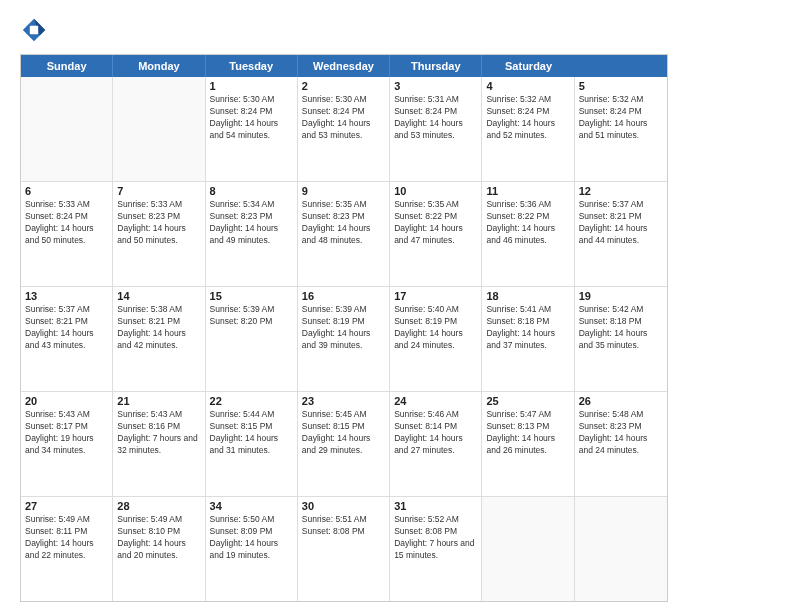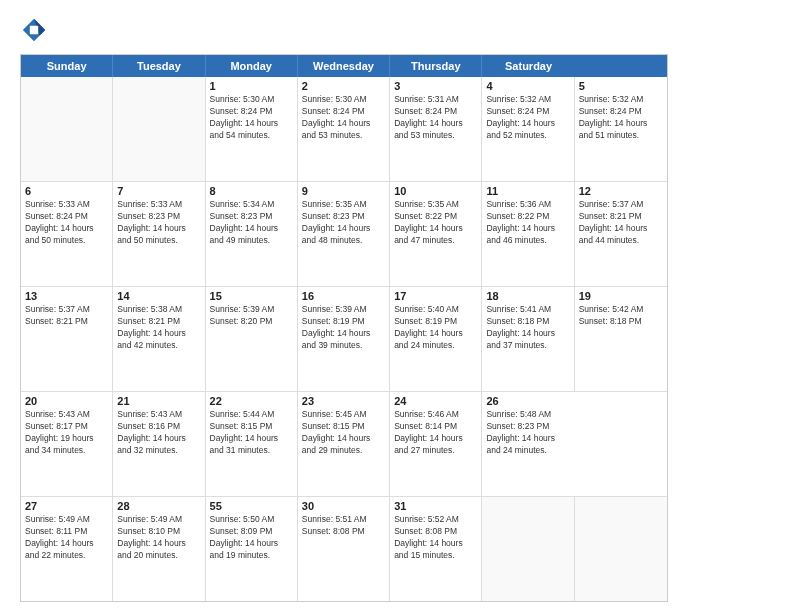--- a/index.html
+++ b/index.html
@@ -143,22 +143,22 @@
     </div>
     <div class="title-block">
       <div class="main-title"></div>
       <div class="subtitle"></div>
     </div>
   </div>
 
   <div class="calendar">
     <div class="cal-header">
     <div class="cal-header-cell">Sunday</div>
+        <div class="cal-header-cell">Monday</div>
         <div class="cal-header-cell">Tuesday</div>
-        <div class="cal-header-cell">Monday</div>
         <div class="cal-header-cell">Wednesday</div>
         <div class="cal-header-cell">Thursday</div>
         <div class="cal-header-cell">Saturday</div>
       </div>
     <div class="cal-body">
     <div class="cal-row">
           <div class="cal-cell empty"></div>
           <div class="cal-cell empty"></div>
           <div class="cal-cell">
             <div class="day-num">1</div>
@@ -233,20 +233,21 @@
             <div class="cell-line">Sunrise: 5:37 AM</div>
             <div class="cell-line">Sunset: 8:21 PM</div>
             <div class="cell-line">Daylight: 14 hours and 44 minutes.</div>
           </div>
         </div>
         <div class="cal-row">
           <div class="cal-cell">
             <div class="day-num">13</div>
             <div class="cell-line">Sunrise: 5:37 AM</div>
             <div class="cell-line">Sunset: 8:21 PM</div>
+            <div class="cell-line">Daylight: 14 hours and 43 minutes.</div>
           </div>
           <div class="cal-cell">
             <div class="day-num">14</div>
             <div class="cell-line">Sunrise: 5:38 AM</div>
             <div class="cell-line">Sunset: 8:21 PM</div>
             <div class="cell-line">Daylight: 14 hours and 42 minutes.</div>
           </div>
           <div class="cal-cell">
             <div class="day-num">15</div>
             <div class="cell-line">Sunrise: 5:39 AM</div>
@@ -267,88 +268,95 @@
           <div class="cal-cell">
             <div class="day-num">18</div>
             <div class="cell-line">Sunrise: 5:41 AM</div>
             <div class="cell-line">Sunset: 8:18 PM</div>
             <div class="cell-line">Daylight: 14 hours and 37 minutes.</div>
           </div>
           <div class="cal-cell">
             <div class="day-num">19</div>
             <div class="cell-line">Sunrise: 5:42 AM</div>
             <div class="cell-line">Sunset: 8:18 PM</div>
+            <div class="cell-line">Daylight: 14 hours and 35 minutes.</div>
           </div>
         </div>
         <div class="cal-row">
           <div class="cal-cell">
             <div class="day-num">20</div>
             <div class="cell-line">Sunrise: 5:43 AM</div>
             <div class="cell-line">Sunset: 8:17 PM</div>
             <div class="cell-line">Daylight: 19 hours and 34 minutes.</div>
           </div>
           <div class="cal-cell">
             <div class="day-num">21</div>
             <div class="cell-line">Sunrise: 5:43 AM</div>
             <div class="cell-line">Sunset: 8:16 PM</div>
-            <div class="cell-line">Daylight: 14 hours and 32 minutes.</div>
+            <div class="cell-line">Daylight: 7 hours and 32 minutes.</div>
           </div>
           <div class="cal-cell">
             <div class="day-num">22</div>
             <div class="cell-line">Sunrise: 5:44 AM</div>
             <div class="cell-line">Sunset: 8:15 PM</div>
             <div class="cell-line">Daylight: 14 hours and 31 minutes.</div>
           </div>
           <div class="cal-cell">
             <div class="day-num">23</div>
             <div class="cell-line">Sunrise: 5:45 AM</div>
             <div class="cell-line">Sunset: 8:15 PM</div>
             <div class="cell-line">Daylight: 14 hours and 29 minutes.</div>
           </div>
           <div class="cal-cell">
             <div class="day-num">24</div>
             <div class="cell-line">Sunrise: 5:46 AM</div>
             <div class="cell-line">Sunset: 8:14 PM</div>
             <div class="cell-line">Daylight: 14 hours and 27 minutes.</div>
           </div>
           <div class="cal-cell">
+            <div class="day-num">25</div>
+            <div class="cell-line">Sunrise: 5:47 AM</div>
+            <div class="cell-line">Sunset: 8:13 PM</div>
+            <div class="cell-line">Daylight: 14 hours and 26 minutes.</div>
+          </div>
+          <div class="cal-cell">
             <div class="day-num">26</div>
             <div class="cell-line">Sunrise: 5:48 AM</div>
             <div class="cell-line">Sunset: 8:23 PM</div>
             <div class="cell-line">Daylight: 14 hours and 24 minutes.</div>
           </div>
         </div>
         <div class="cal-row">
           <div class="cal-cell">
             <div class="day-num">27</div>
             <div class="cell-line">Sunrise: 5:49 AM</div>
             <div class="cell-line">Sunset: 8:11 PM</div>
             <div class="cell-line">Daylight: 14 hours and 22 minutes.</div>
           </div>
           <div class="cal-cell">
             <div class="day-num">28</div>
             <div class="cell-line">Sunrise: 5:49 AM</div>
             <div class="cell-line">Sunset: 8:10 PM</div>
             <div class="cell-line">Daylight: 14 hours and 20 minutes.</div>
           </div>
           <div class="cal-cell">
-            <div class="day-num">55</div>
+            <div class="day-num">34</div>
             <div class="cell-line">Sunrise: 5:50 AM</div>
             <div class="cell-line">Sunset: 8:09 PM</div>
             <div class="cell-line">Daylight: 14 hours and 19 minutes.</div>
           </div>
           <div class="cal-cell">
             <div class="day-num">30</div>
             <div class="cell-line">Sunrise: 5:51 AM</div>
             <div class="cell-line">Sunset: 8:08 PM</div>
           </div>
           <div class="cal-cell">
             <div class="day-num">31</div>
             <div class="cell-line">Sunrise: 5:52 AM</div>
             <div class="cell-line">Sunset: 8:08 PM</div>
-            <div class="cell-line">Daylight: 14 hours and 15 minutes.</div>
+            <div class="cell-line">Daylight: 7 hours and 15 minutes.</div>
           </div>
           <div class="cal-cell empty"></div>
           <div class="cal-cell empty"></div>
         </div>
       </div>
   </div>
 </div>
 
 </body></html>

